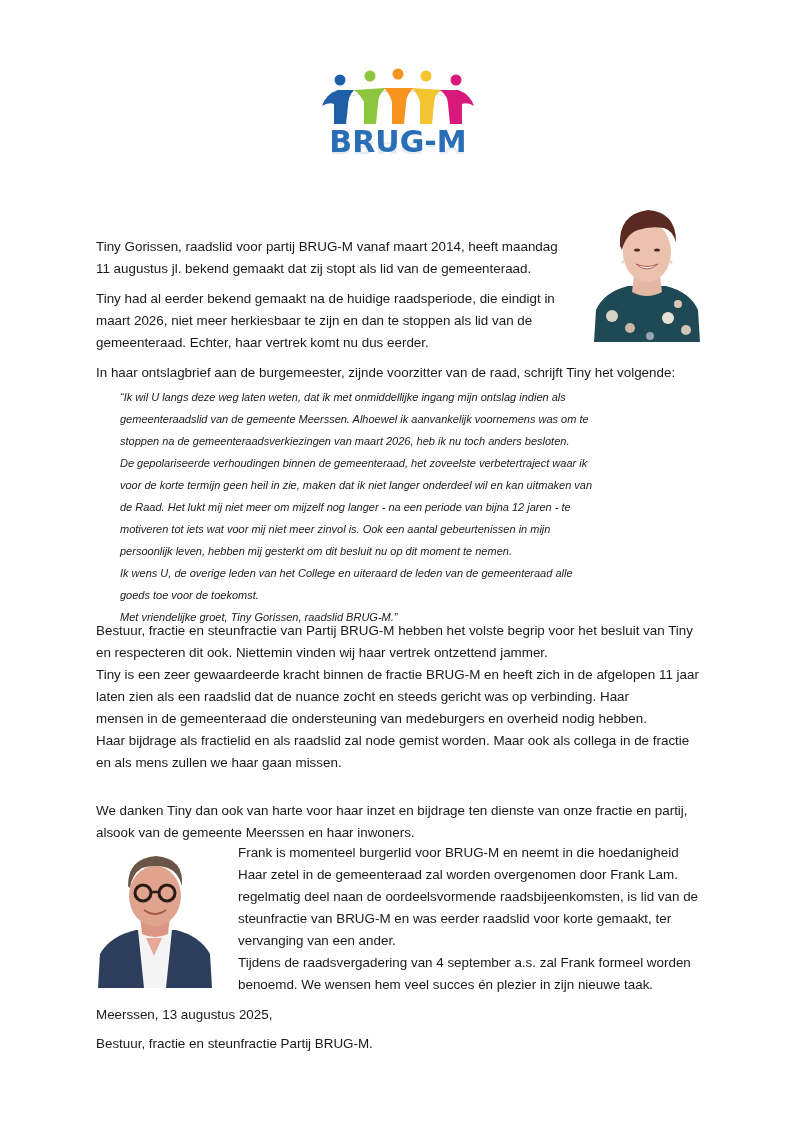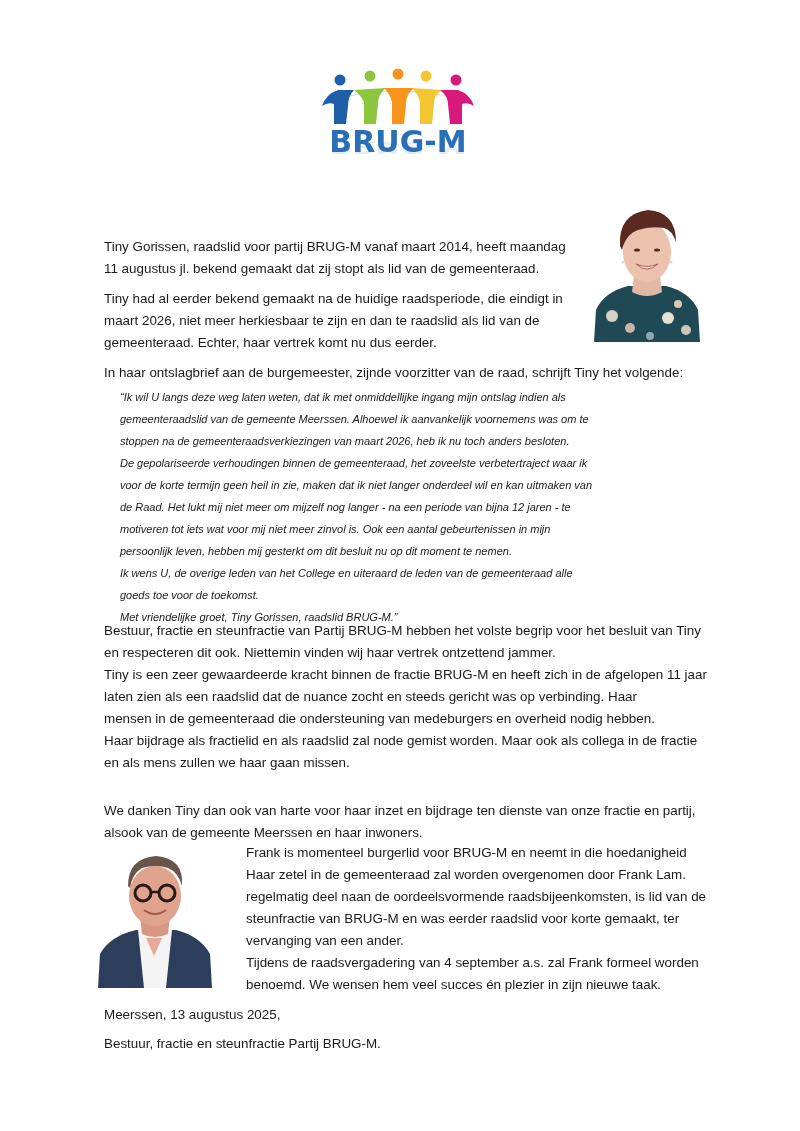--- a/index.html
+++ b/index.html
@@ -13,21 +13,21 @@
       font-family: "DejaVu Sans", sans-serif; font-weight: bold; font-size: 30px;
       color: #2a6fb5; letter-spacing: 0px; }
     .logo-reflection { position: absolute; left: 0; top: 88px; width: 160px; text-align: center;
       font-family: "DejaVu Sans", sans-serif; font-weight: bold; font-size: 30px;
       color: #2a6fb5; opacity: 0.12; transform: scaleY(-0.5); transform-origin: top; }
 
     .title { position: absolute; left: 96px; top: 200px; font-weight: bold; font-size: 16.5px;
       color: #111; letter-spacing: 0.1px; }
 
     .text { font-size: 13.4px; line-height: 22px; color: #1a1a1a; }
-    .block { position: absolute; left: 96px; margin-left: 8px; }
+    .block { position: absolute; left: 96px; }
     .para p { margin: 0; }
 
     .photo-tiny { position: absolute; left: 590px; top: 200px; width: 113px; height: 142px; overflow: hidden; background: #fff; }
     .photo-frank { position: absolute; left: 96px; top: 846px; width: 118px; height: 142px; overflow: hidden; background: #fff; }
 
     .quote { position: absolute; left: 120px; top: 386px; font-style: italic; font-size: 11px; line-height: 22px; color: #1a1a1a; }
     .quote p { margin: 0; }
   </style>
 </head>
 <body>
@@ -85,21 +85,21 @@
     </svg>
   </div>
 
   <div class="block para text" style="top: 236px;">
     <p>Tiny Gorissen, raadslid voor partij BRUG-M vanaf maart 2014, heeft maandag</p>
     <p>11 augustus jl. bekend gemaakt dat zij stopt als lid van de gemeenteraad.</p>
   </div>
 
   <div class="block para text" style="top: 288px;">
     <p>Tiny had al eerder bekend gemaakt na de huidige raadsperiode, die eindigt in</p>
-    <p>maart 2026, niet meer herkiesbaar te zijn en dan te raadslid als lid van de</p>
+    <p>maart 2026, niet meer herkiesbaar te zijn en dan te stoppen als lid van de</p>
     <p>gemeenteraad. Echter, haar vertrek komt nu dus eerder.</p>
   </div>
 
   <div class="block para text" style="top: 362px;">
     <p>In haar ontslagbrief aan de burgemeester, zijnde voorzitter van de raad, schrijft Tiny het volgende:</p>
   </div>
 
   <div class="quote">
     <p>“Ik wil U langs deze weg laten weten, dat ik met onmiddellijke ingang mijn ontslag indien als</p>
     <p>gemeenteraadslid van de gemeente Meerssen. Alhoewel ik aanvankelijk voornemens was om te</p>

